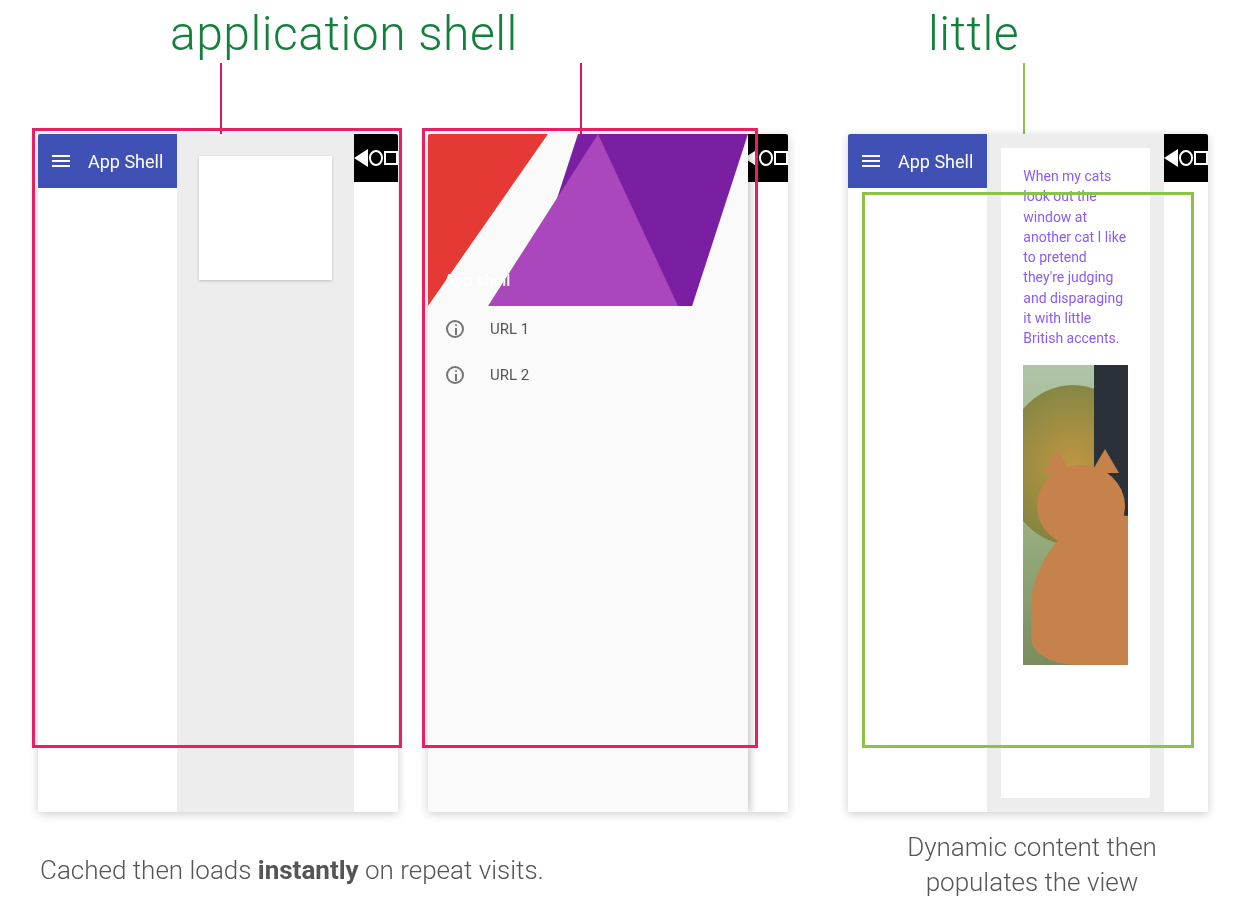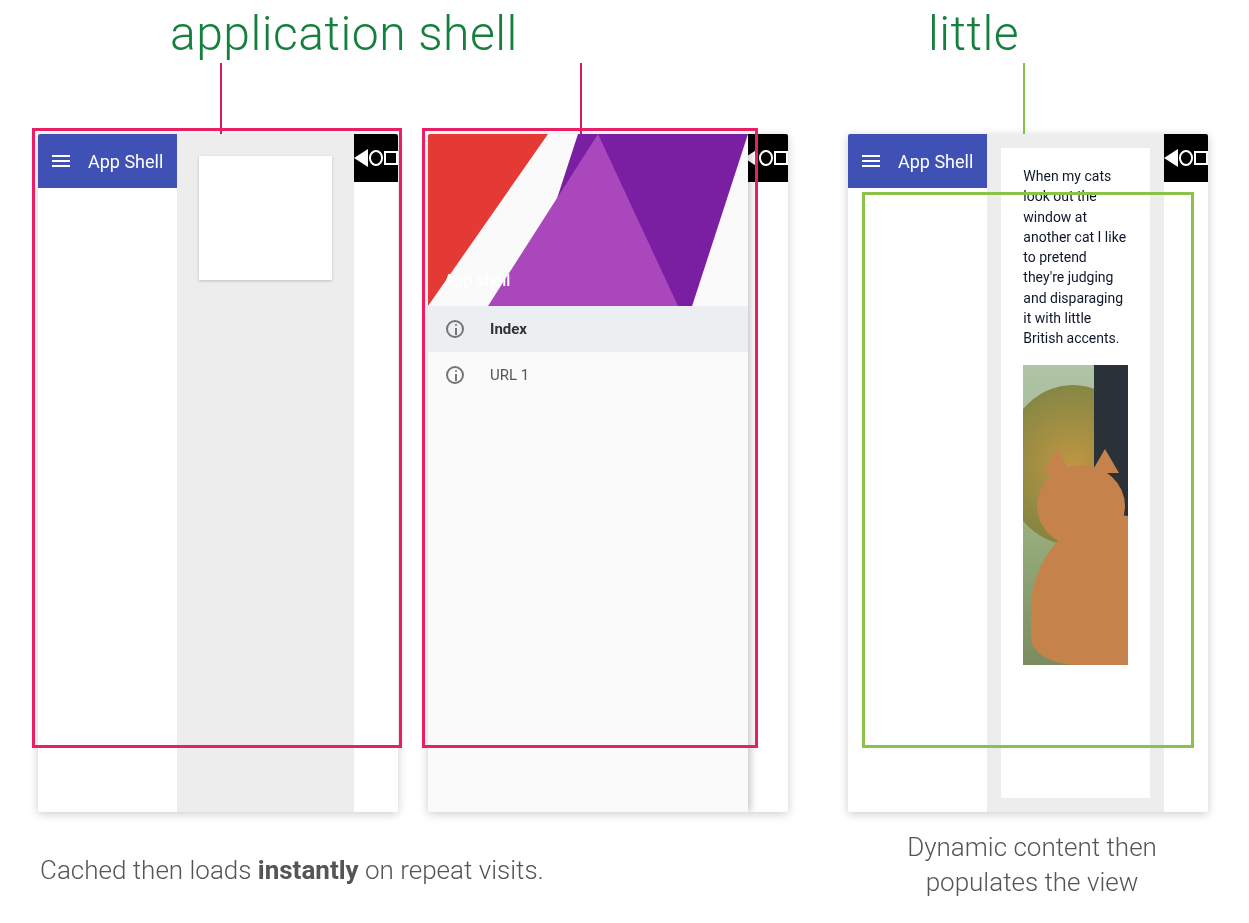--- a/index.html
+++ b/index.html
@@ -100,21 +100,21 @@
   .info-icon::before { content:""; position:absolute; top:2px; left:7px; width:2px; height:2px; background:#757575; border-radius:50%; }
   .info-icon::after  { content:""; position:absolute; top:6px; left:7px; width:2px; height:7px; background:#757575; }
   .scrim { position:absolute; top:0; right:0; bottom:0; width:40px; background:rgba(0,0,0,.4); }
 
   
   .content-card {
     position:absolute; top:14px; left:14px; right:14px; bottom:14px;
     background:#fff; padding:18px 22px;
   }
   .content-card h2 { font-size:24px; font-weight:700; color:#333; margin-bottom:14px; }
-  .content-card p  { font-size:14px; line-height:1.45; color:#0f172a; margin-bottom:16px; }
+  .content-card p  { font-size:14px; line-height:1.45; color:#8b5cf6; margin-bottom:16px; }
   .cats-illustration {
     width:100%; height:300px; position:relative; overflow:hidden;
     background:linear-gradient(180deg,#b0c4a8 0%,#9eb583 45%,#7a8c5f 100%);
   }
   .window-frame { position:absolute; top:0; right:0; width:34px; height:100%; background:#2b3138; }
   .foliage1 { position:absolute; left:-20px; top:20px; width:140px; height:160px; background:radial-gradient(circle,#c2923a,#6b7a3a); border-radius:50%; opacity:.9;}
   .foliage2 { position:absolute; left:80px; top:-10px; width:180px; height:150px; background:radial-gradient(circle,#d87b3a,#8a5a2a); border-radius:50%; opacity:.85;}
   .cat { position:absolute; bottom:0; }
   .cat .body { position:absolute; background:#c5824a; border-radius:55% 55% 30% 30% / 70% 70% 20% 20%; }
   .cat1 { left:8px; width:170px; height:200px; }
@@ -181,27 +181,27 @@
   <div class="phone-body white" style="position:relative; flex:1;">
     <div class="scrim"></div>
     <div class="drawer-panel">
       <div class="drawer-header">
         <div class="tri tri3"></div>
           <div class="tri tri2"></div>
           <div class="tri tri1"></div>
         <span>App shell</span>
       </div>
       <ul class="drawer-list">
-        <li class="drawer-item active">
+        <li class="drawer-item">
           <span class="info-icon"></span>
-          <span>Index</span>
+          <span>URL 1</span>
         </li>
         <li class="drawer-item">
           <span class="info-icon"></span>
-          <span>URL 1</span>
+          <span>URL 2</span>
         </li>
       </ul>
     </div>
   </div>
   <div class="navbar">
     <div class="nav-btn">
         <div class="nav-back"></div>
       </div>
     <div class="nav-btn">
         <div class="nav-home"></div>

